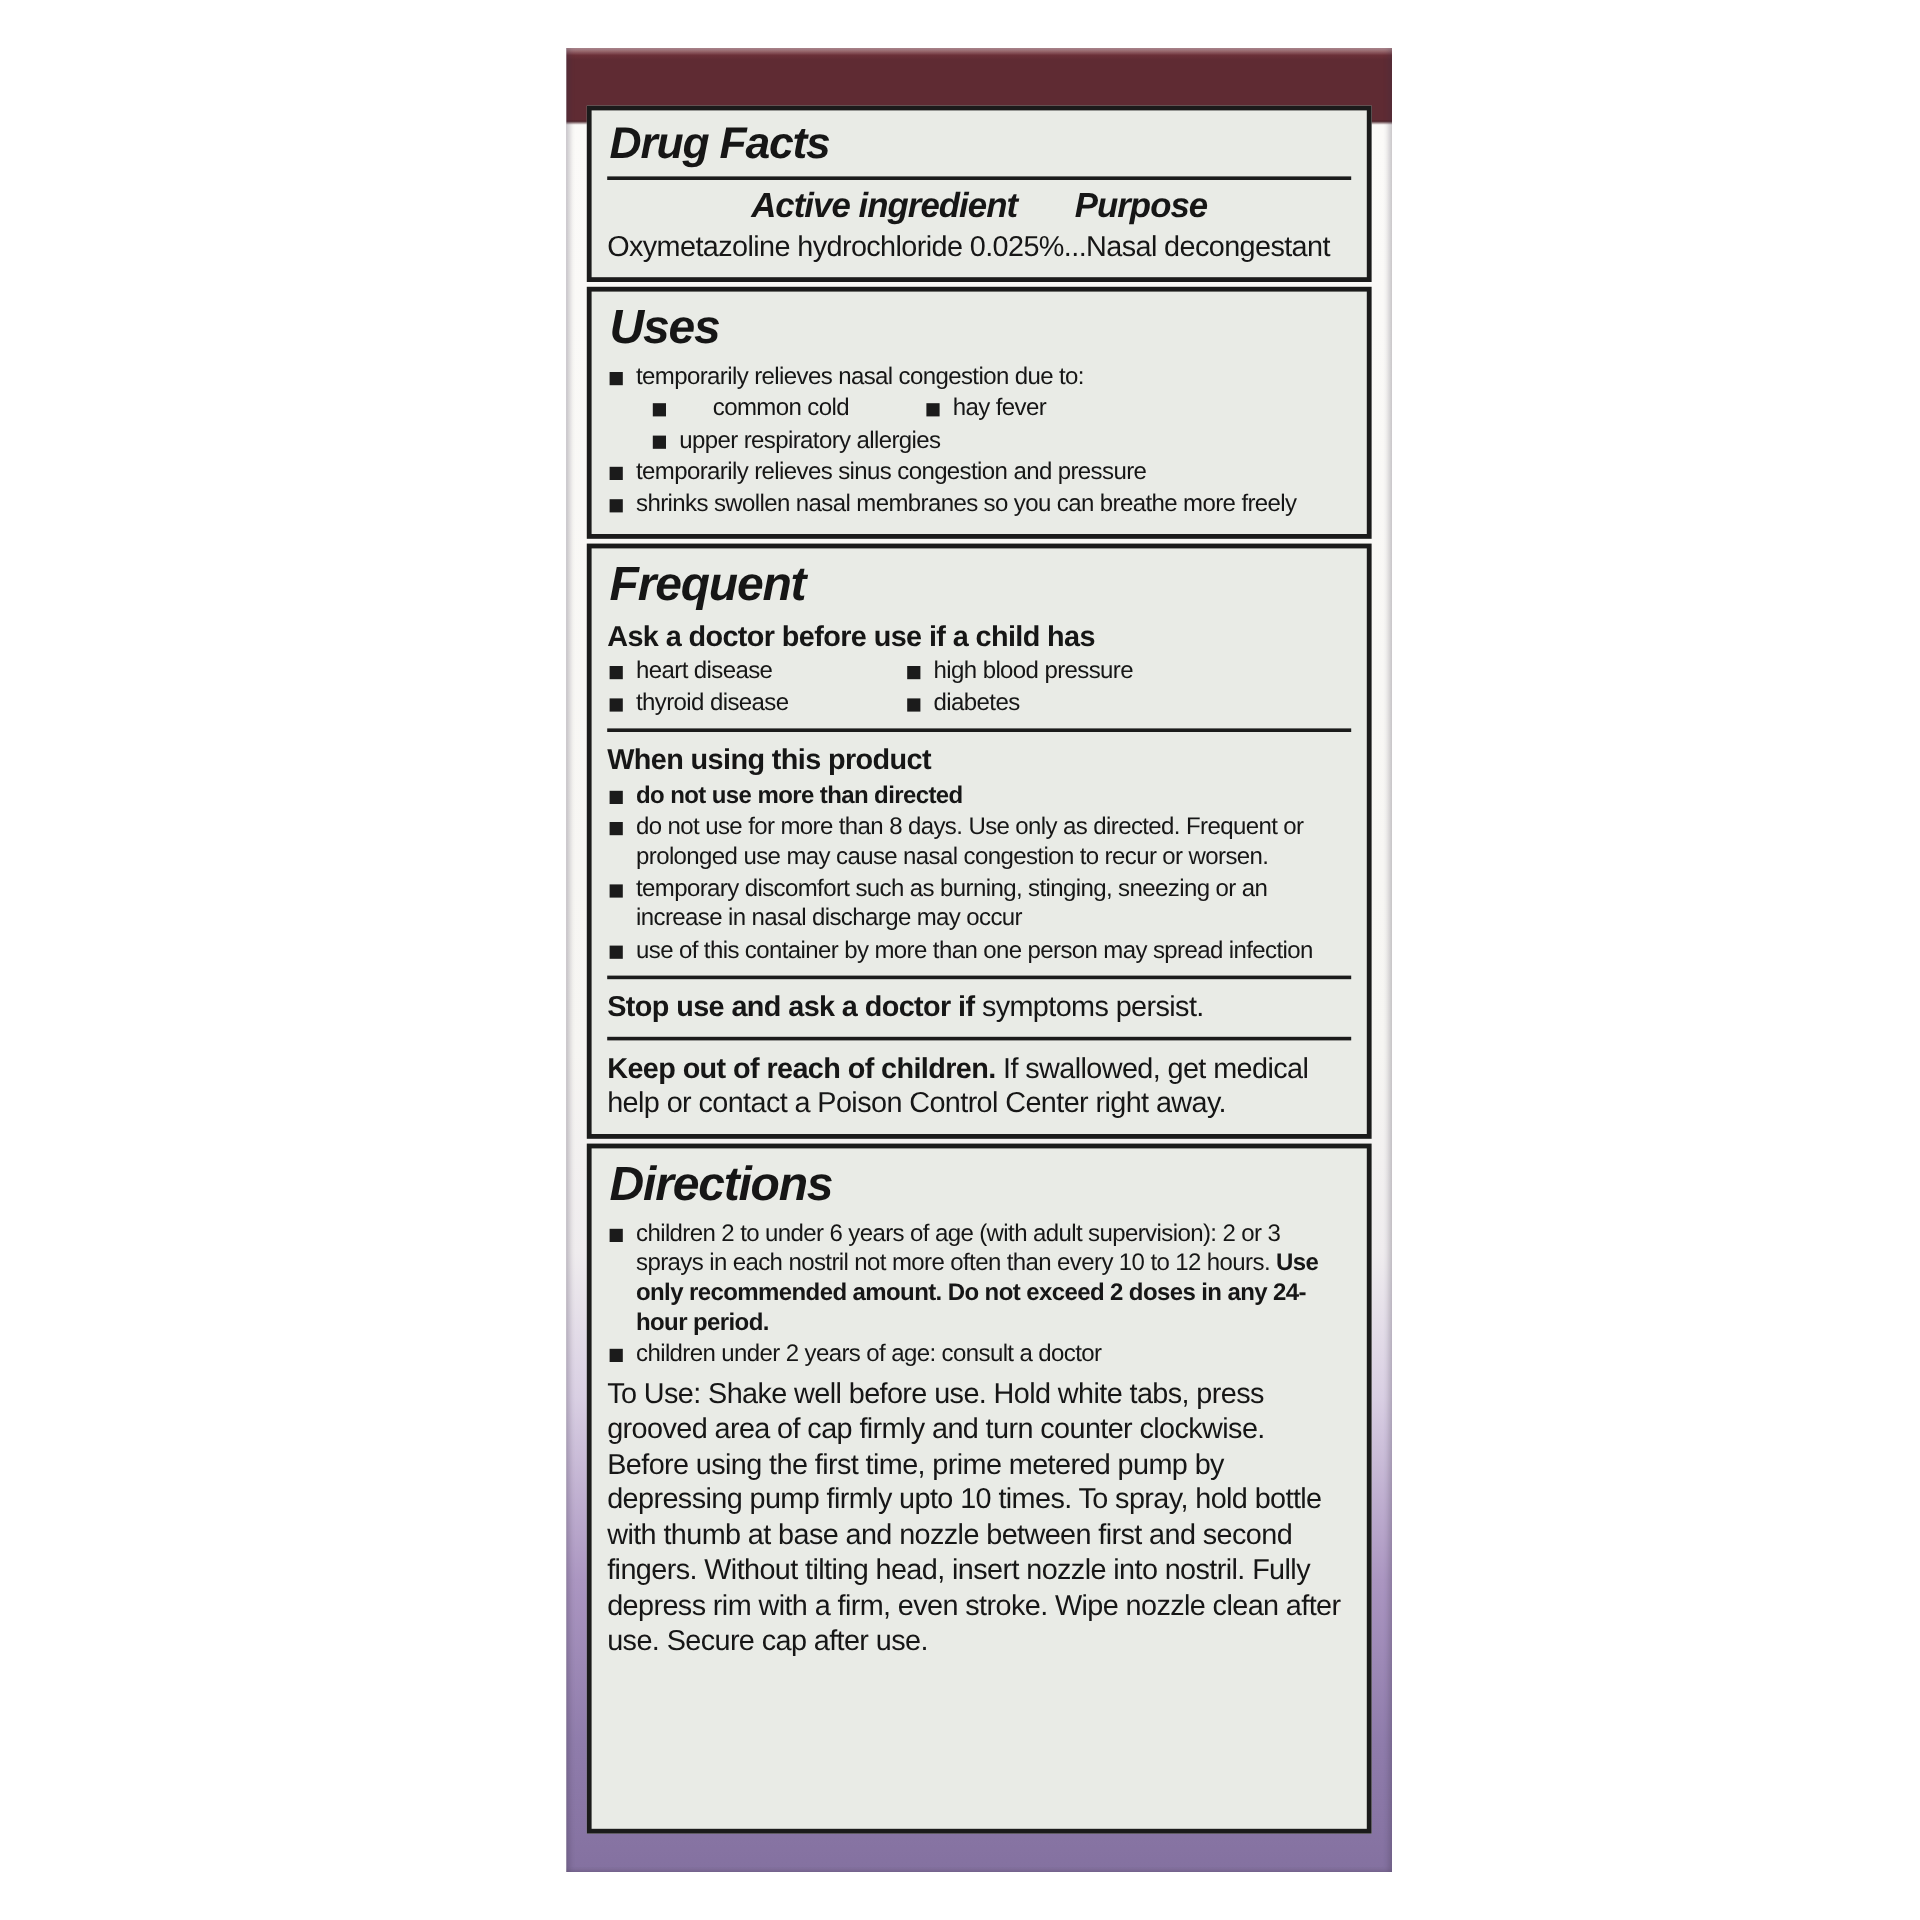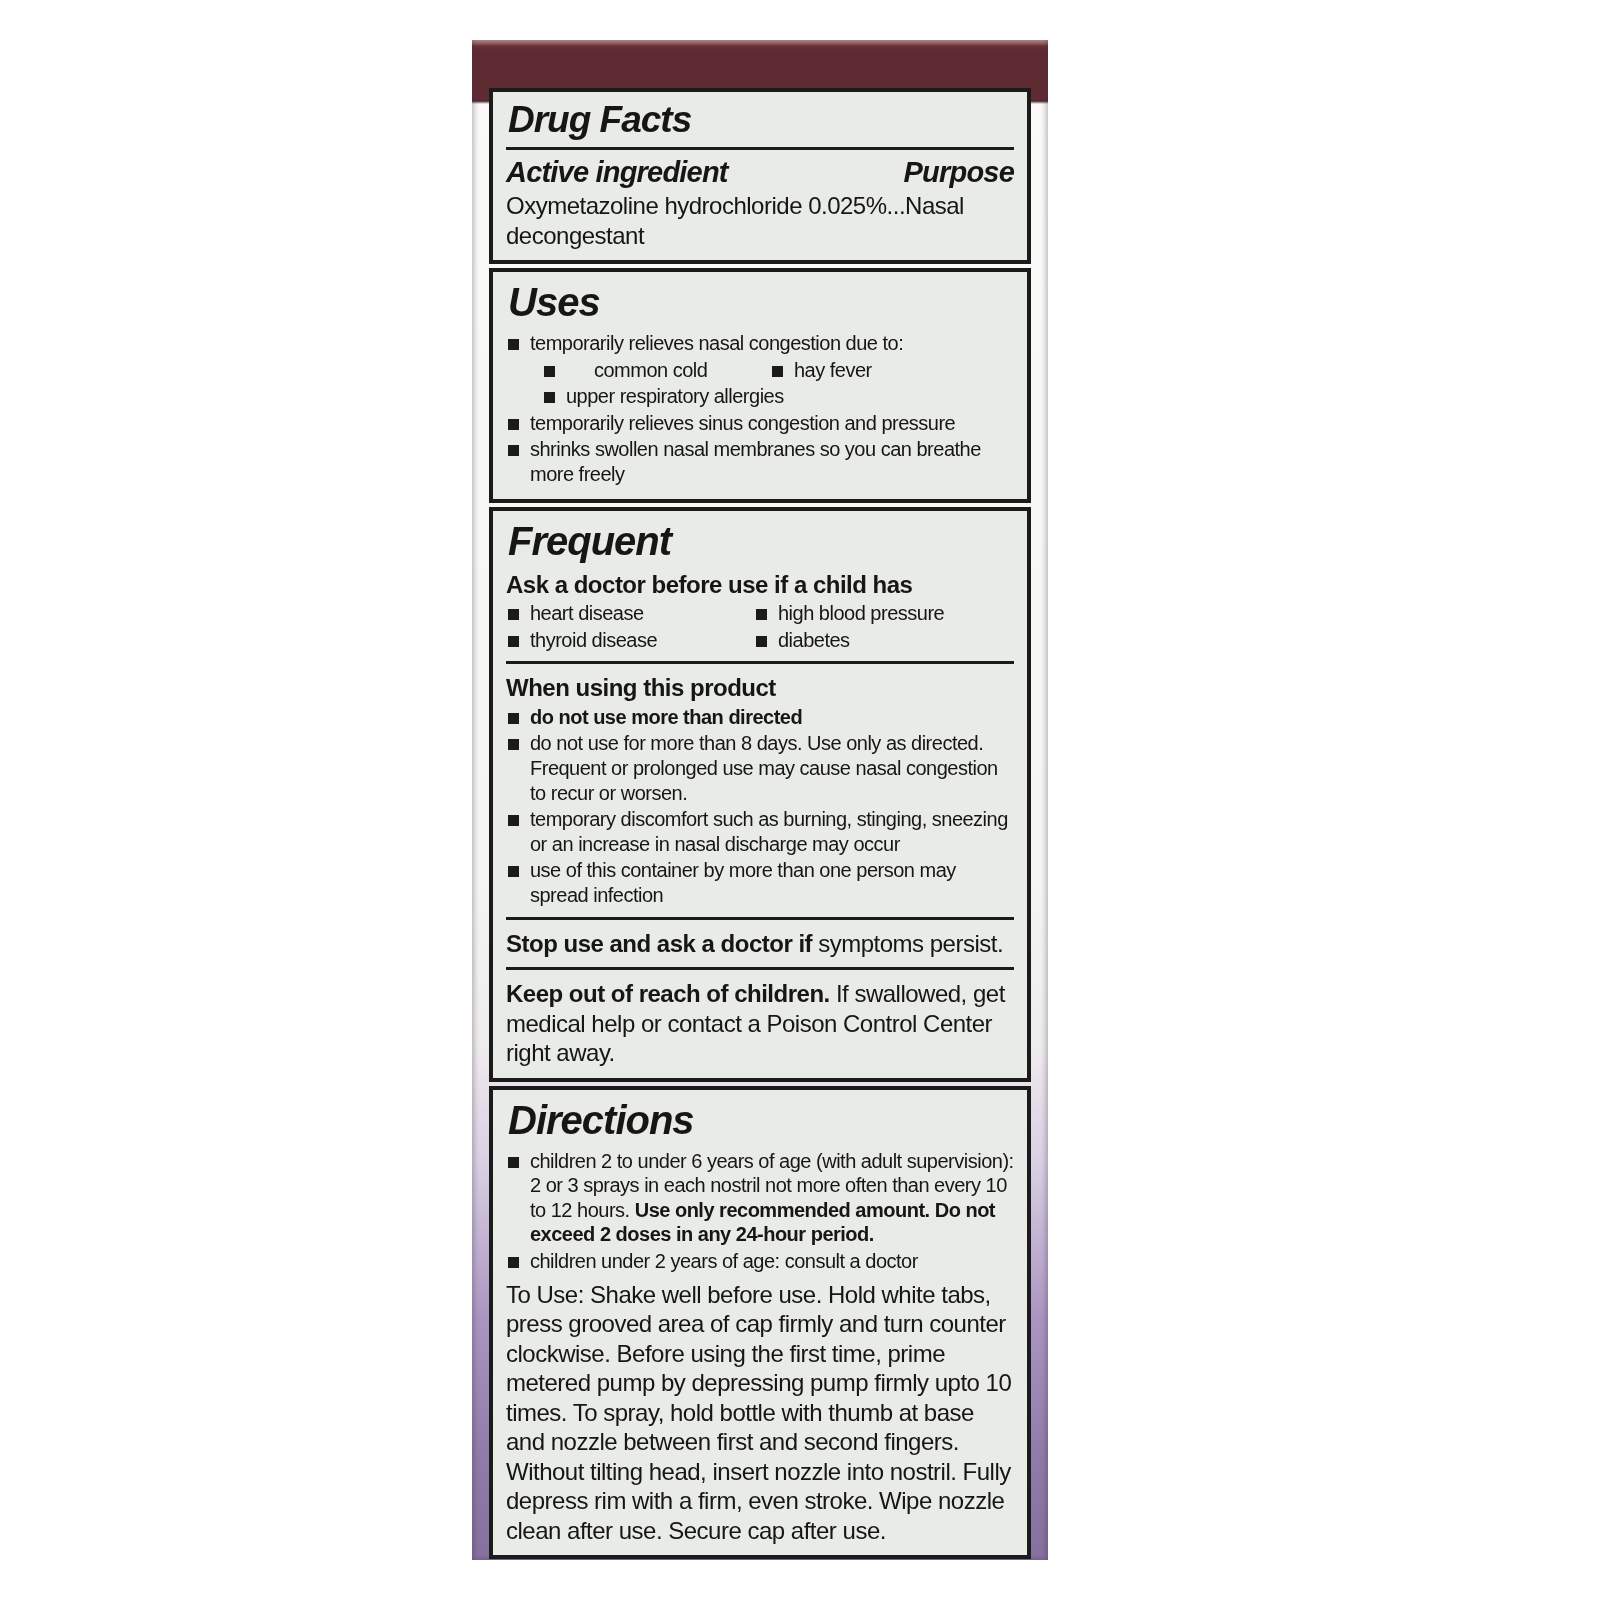--- a/index.html
+++ b/index.html
@@ -2,21 +2,21 @@
 <html><head>
 <meta charset="utf-8">
 <style>
   html,body{margin:0;padding:0;}
   body{
     width:1600px;height:1600px;background:#ffffff;position:relative;
     font-family:"Liberation Sans",sans-serif;color:#161616;
     -webkit-font-smoothing:antialiased;
   }
   .package{
-    position:absolute;left:472px;top:40px;width:576px;height:1520px;
+    position:absolute;left:472px;top:40px;width:688px;height:1520px;
     background:linear-gradient(180deg,
       #c59a9e 0px,#6b3038 6px,#5f2b33 10px,#5f2b33 60px,
       #4a2128 61px,#fbfaf8 64px,#f6f5f2 55%,#efecee 66%,
       #d9cfe3 74%,#ab96c1 84%,#8f7cab 93%,#8471a0 100%);
     box-shadow:inset 3px 0 4px rgba(60,50,70,.25), inset -3px 0 4px rgba(60,50,70,.25);
     overflow:hidden;display:flex;flex-direction:column;
   }
   .label{
     flex:1;display:flex;flex-direction:column;gap:4px;
     margin:48px 17px 32px 17px;
@@ -28,21 +28,21 @@
   .box.grow{flex:1;}
   
   .title{
     font-size:37px;font-weight:bold;font-style:italic;letter-spacing:-1px;
     margin:2px 0 6px 2px;line-height:1.1;
   }
   .sec{
     font-size:40px;font-weight:bold;font-style:italic;letter-spacing:-1px;
     margin:2px 0 7px 2px;line-height:1.1;
   }
-  .hdr-row{display:flex;justify-content:space-between;align-items:baseline;margin:5px 0 2px 0;gap:48px;}
+  .hdr-row{display:flex;justify-content:center;align-items:baseline;margin:5px 0 2px 0;gap:48px;}
   .hdr{font-size:29px;font-weight:bold;font-style:italic;letter-spacing:-0.8px;line-height:1.15;margin:0;}
   .txt{font-size:24px;line-height:1.23;letter-spacing:-0.5px;margin:0;}
   b,.bold{font-weight:bold;}
   .rule{border:none;border-top:3px solid #1b1b1b;margin:6px 0 6px 0;}
   .rule.mid{margin:9px 0;}
   
   .b{display:flex;align-items:flex-start;margin:2px 0;}
   .sq{flex:none;width:11px;height:11px;background:#1b1b1b;margin:8px 11px 0 2px;}
   .bt{font-size:20px;line-height:1.23;letter-spacing:-0.5px;}
   .sub{margin-left:36px;}

